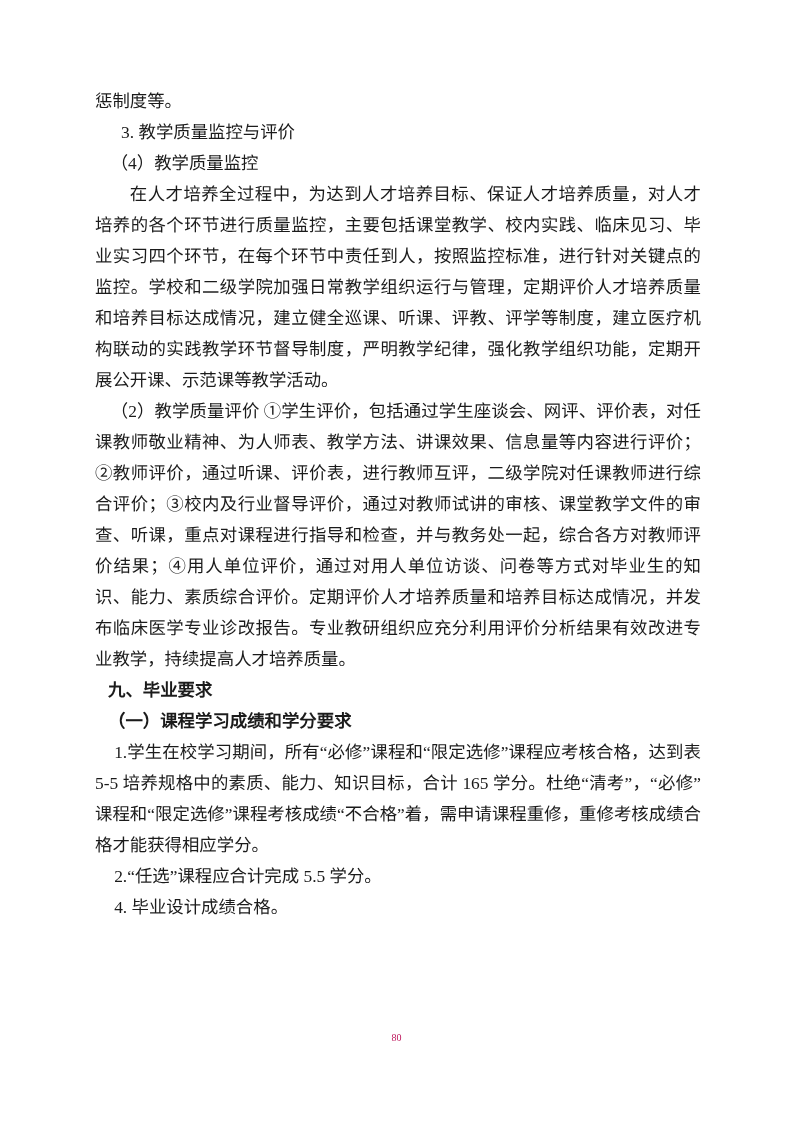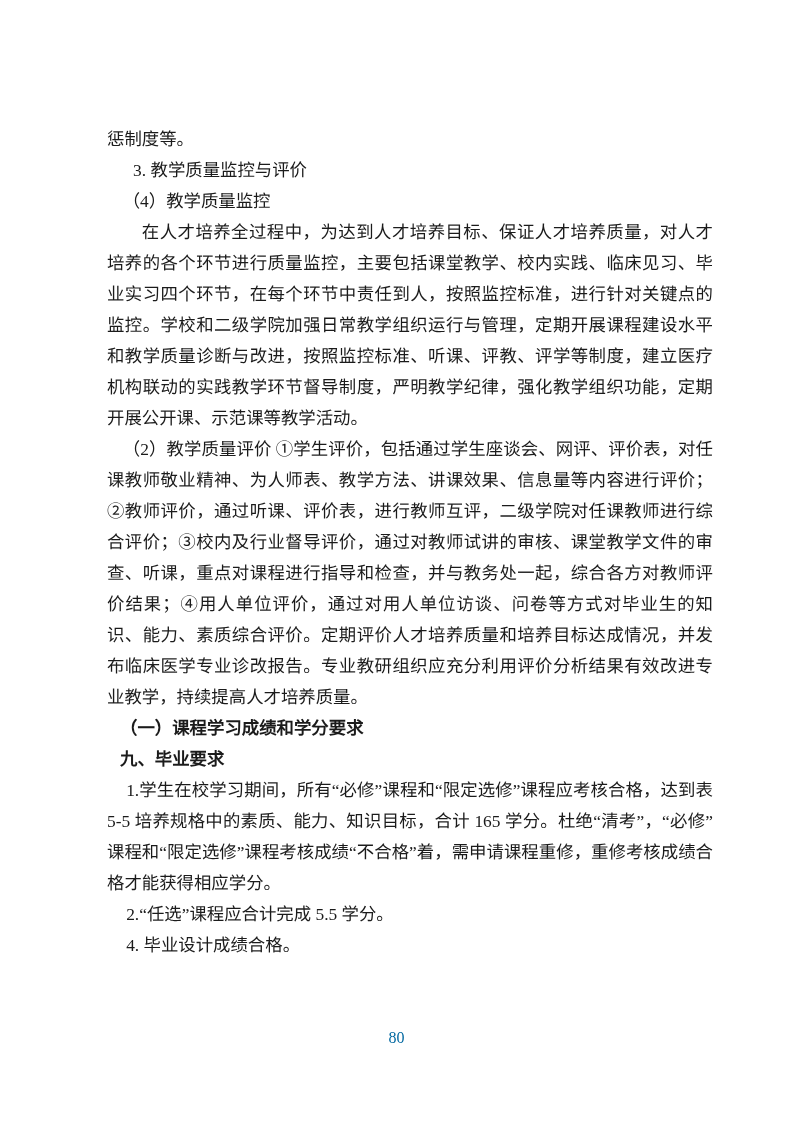--- a/index.html
+++ b/index.html
@@ -16,67 +16,66 @@
     color: #1b1b1b;
     font-family: "Liberation Serif", "DejaVu Serif", serif;
     font-size: 17.4px;
     line-height: 31px;
     overflow: hidden;
     box-sizing: border-box;
   }
   .doc-body {
     position: absolute;
     top: 86px;
-    left: 107px;
+    left: 95px;
     width: 606px;
     text-align: justify;
-    margin-top: 38px;
   }
   .doc-body p {
     margin: 0;
     padding: 0;
   }
   .ind-0   { text-indent: 0; }
   .ind-075 { text-indent: 0.75em; }
   .ind-09  { text-indent: 0.9em; }
   .ind-11  { text-indent: 1.1em; }
   .ind-15  { text-indent: 1.5em; }
   .ind-2   { text-indent: 2em; }
   .bold    { font-weight: bold; }
   .page-number {
     position: absolute;
     bottom: 76px;
     left: 0;
     width: 100%;
     text-align: center;
-    font-size: 16px;
+    font-size: 10px;
     line-height: 16px;
-    color: #0369a1;
+    color: #be185d;
   }
 </style>
 </head>
 <body>
 
 <div class="page">
   <div class="doc-body">
 
     <p class="ind-0">惩制度等。</p>
 
     <p class="ind-15">3. 教学质量监控与评价</p>
 
     <p class="ind-09">（4）教学质量监控</p>
 
-    <p class="ind-2">在人才培养全过程中，为达到人才培养目标、保证人才培养质量，对人才培养的各个环节进行质量监控，主要包括课堂教学、校内实践、临床见习、毕业实习四个环节，在每个环节中责任到人，按照监控标准，进行针对关键点的监控。学校和二级学院加强日常教学组织运行与管理，定期开展课程建设水平和教学质量诊断与改进，按照监控标准、听课、评教、评学等制度，建立医疗机构联动的实践教学环节督导制度，严明教学纪律，强化教学组织功能，定期开展公开课、示范课等教学活动。</p>
+    <p class="ind-2">在人才培养全过程中，为达到人才培养目标、保证人才培养质量，对人才培养的各个环节进行质量监控，主要包括课堂教学、校内实践、临床见习、毕业实习四个环节，在每个环节中责任到人，按照监控标准，进行针对关键点的监控。学校和二级学院加强日常教学组织运行与管理，定期评价人才培养质量和培养目标达成情况，建立健全巡课、听课、评教、评学等制度，建立医疗机构联动的实践教学环节督导制度，严明教学纪律，强化教学组织功能，定期开展公开课、示范课等教学活动。</p>
 
 
     <p class="ind-09">（2）教学质量评价 ①学生评价，包括通过学生座谈会、网评、评价表，对任课教师敬业精神、为人师表、教学方法、讲课效果、信息量等内容进行评价；②教师评价，通过听课、评价表，进行教师互评，二级学院对任课教师进行综合评价；③校内及行业督导评价，通过对教师试讲的审核、课堂教学文件的审查、听课，重点对课程进行指导和检查，并与教务处一起，综合各方对教师评价结果；④用人单位评价，通过对用人单位访谈、问卷等方式对毕业生的知识、能力、素质综合评价。定期评价人才培养质量和培养目标达成情况，并发布临床医学专业诊改报告。专业教研组织应充分利用评价分析结果有效改进专业教学，持续提高人才培养质量。</p>
 
+    <p class="ind-075 bold">九、毕业要求</p>
+
     <p class="ind-075 bold">（一）课程学习成绩和学分要求</p>
-
-    <p class="ind-075 bold">九、毕业要求</p>
 
     <p class="ind-11">1.学生在校学习期间，所有“必修”课程和“限定选修”课程应考核合格，达到表 5-5 培养规格中的素质、能力、知识目标，合计 165 学分。杜绝“清考”，“必修”课程和“限定选修”课程考核成绩“不合格”着，需申请课程重修，重修考核成绩合格才能获得相应学分。</p>
 
     <p class="ind-11">2.“任选”课程应合计完成 5.5 学分。</p>
 
 
     <p class="ind-11">4. 毕业设计成绩合格。</p>
 
 
   </div>

